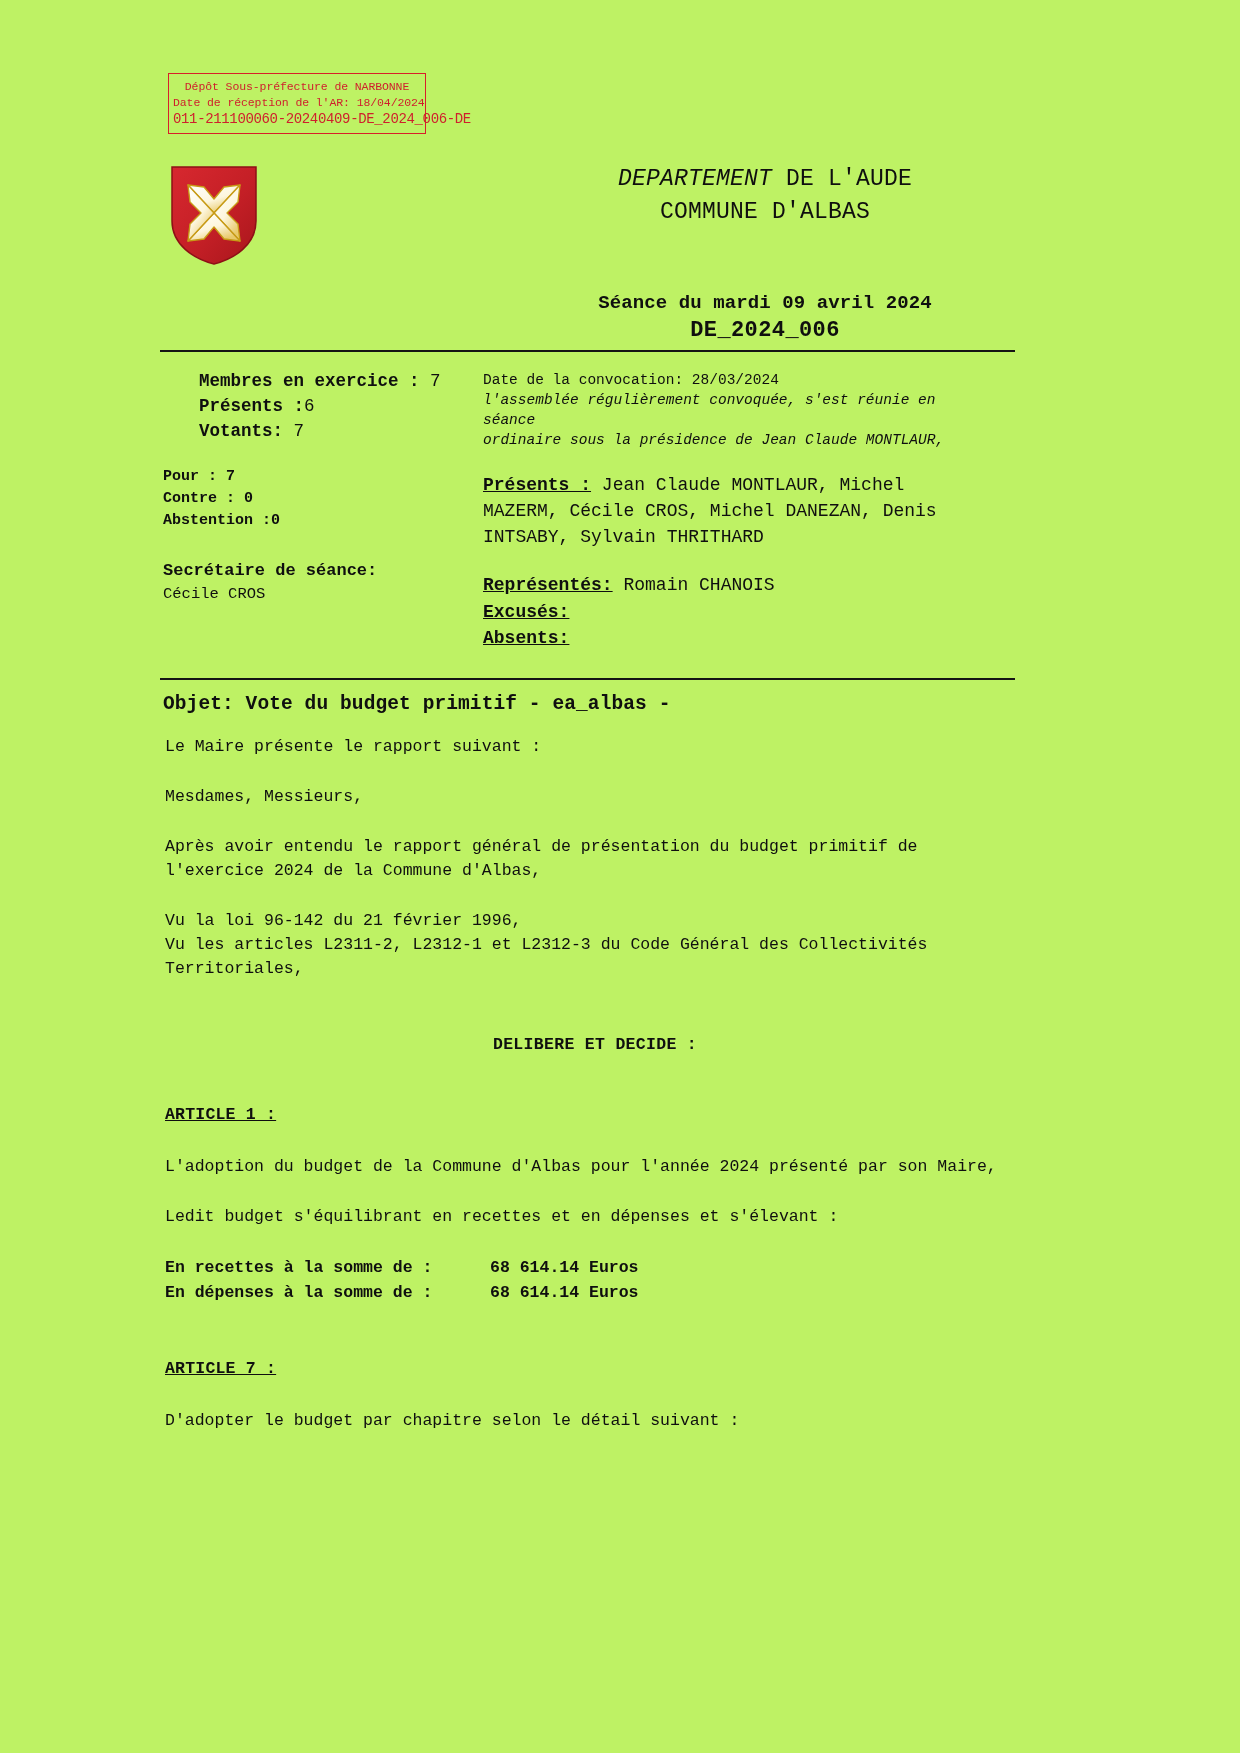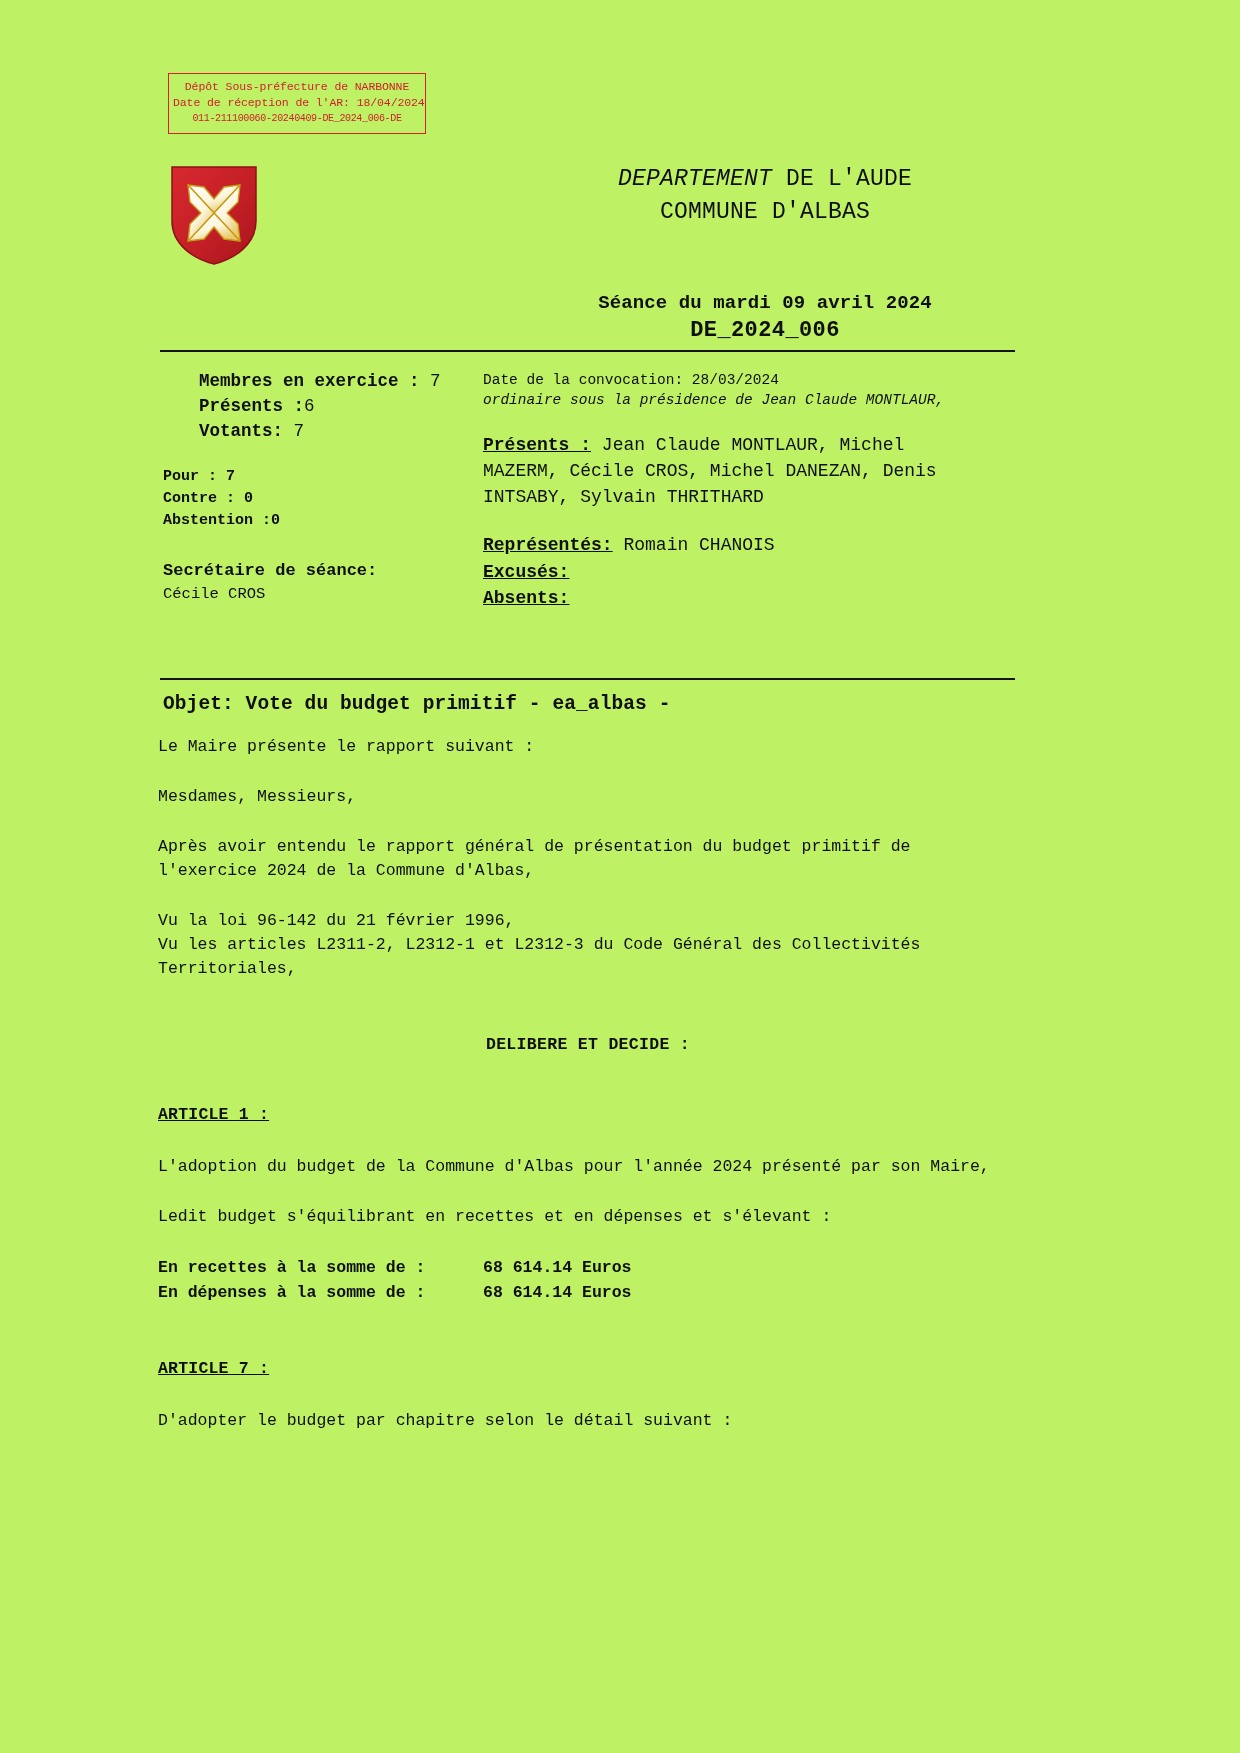--- a/index.html
+++ b/index.html
@@ -32,21 +32,21 @@
   }
   .stamp-line {
     color: #cf1f2c;
     font-size: 11.5px;
     line-height: 16px;
     text-align: center;
     white-space: nowrap;
     letter-spacing: -0.1px;
   }
   .stamp-line.wide {
-    font-size: 10px;
+    font-size: 14px;
     letter-spacing: -0.35px;
   }
 
   
   .crest {
     position: absolute;
     left: 168px;
     top: 163px;
     width: 92px;
     height: 104px;
@@ -158,21 +158,21 @@
     position: absolute;
     left: 163px;
     top: 693px;
     width: 860px;
     font-size: 19.5px;
     font-weight: bold;
     letter-spacing: 0.1px;
   }
   .body {
     position: absolute;
-    left: 158px;
+    left: 165px;
     top: 735px;
     width: 860px;
     font-size: 16.5px;
     line-height: 24px;
   }
   .p { margin: 0 0 26px 0; }
   .p.tight { margin-bottom: 0; }
   .center-head {
     text-align: center;
     font-weight: bold;
@@ -268,20 +268,21 @@
     <div class="small lbl">Abstention :0</div>
 
     <div class="gap-md"></div>
 
     <div class="sec-title">Secrétaire de séance:</div>
     <div class="sec-name">Cécile CROS</div>
   </div>
 
   <div class="right-col">
     <div class="conv-date">Date de la convocation: 28/03/2024</div>
+    <div class="conv-para">l'assemblée régulièrement convoquée, s'est réunie en séance</div>
     <div class="conv-para">ordinaire sous la présidence de Jean Claude MONTLAUR,</div>
 
     <div class="names-block">
       <span class="u-bold">Présents :</span><span> Jean Claude MONTLAUR, Michel MAZERM, Cécile CROS, Michel DANEZAN, Denis INTSABY, Sylvain THRITHARD</span>
     </div>
 
     <div class="status-block">
       <div>
         <span class="u-bold">Représentés:</span><span>  Romain CHANOIS</span>
       </div>

